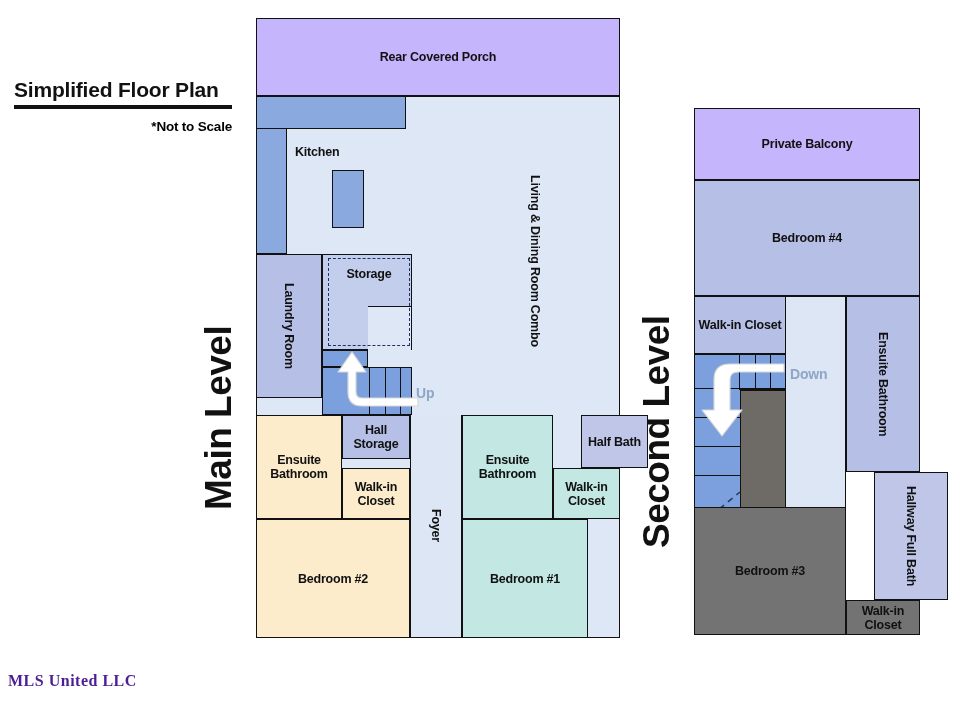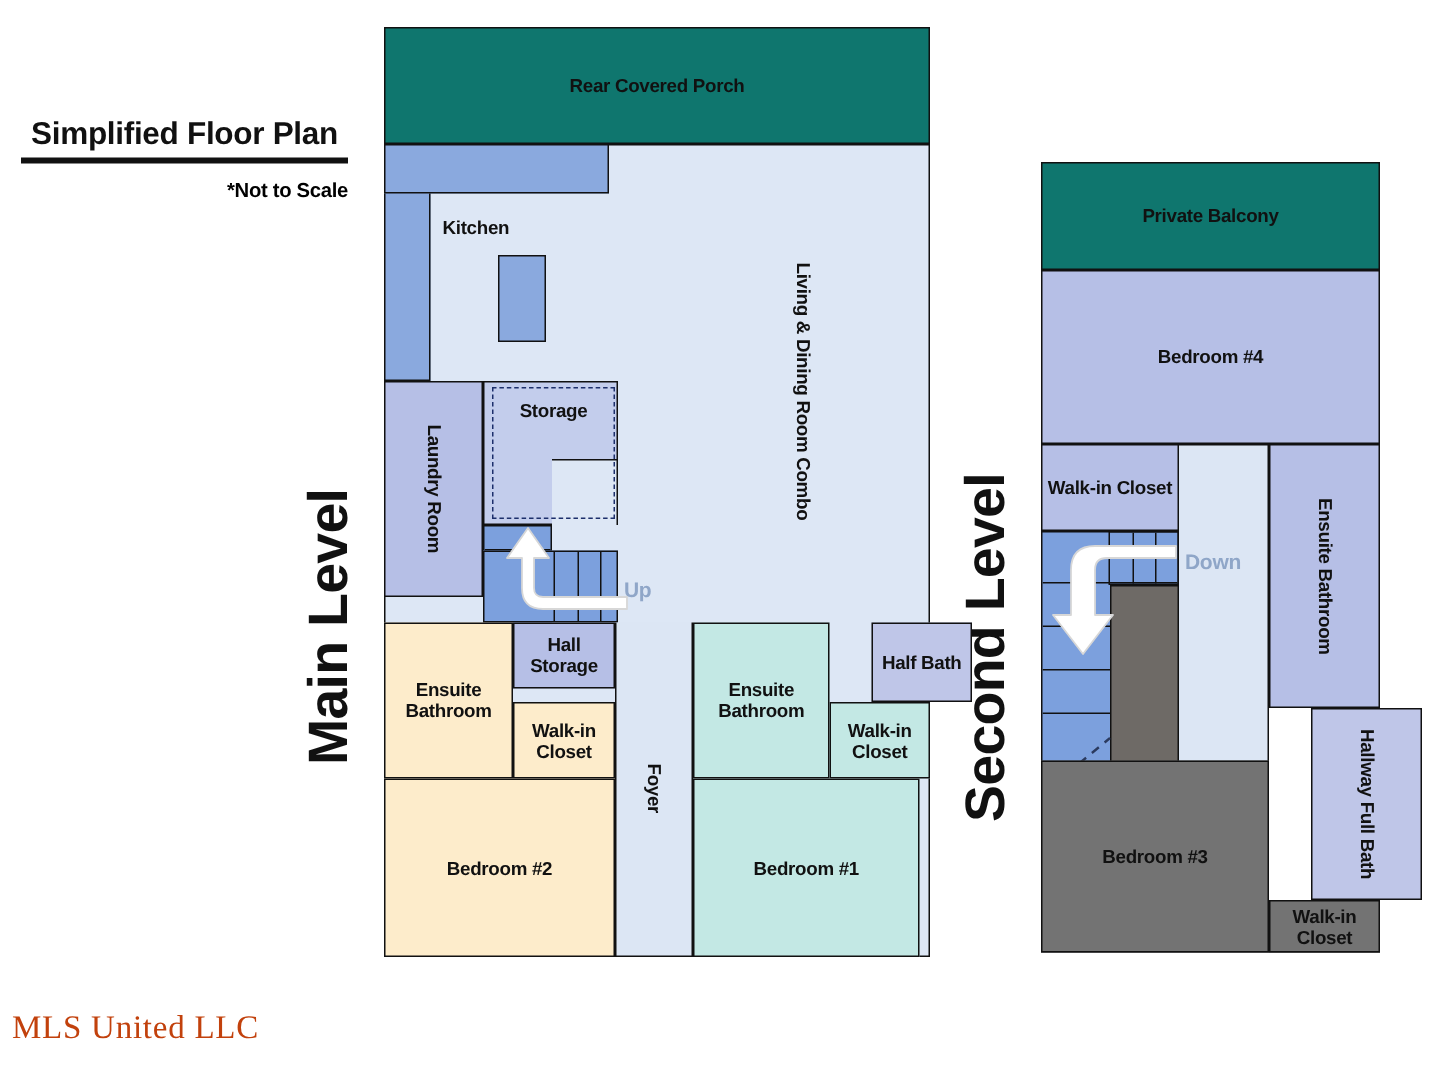--- a/index.html
+++ b/index.html
@@ -23,21 +23,21 @@
     left: 14px;
     top: 78px;
     width: 218px;
   }
   #plan-title {
     font-size: 21px;
     font-weight: bold;
     letter-spacing: -0.2px;
     color: #111;
     white-space: nowrap;
-    text-align: center;
+    text-align: left;
   }
   #title-rule {
     height: 4px;
     background: #111;
     margin-top: 3px;
     width: 218px;
   }
   #plan-subtitle {
     font-size: 13.5px;
     font-weight: bold;
@@ -109,21 +109,21 @@
     white-space: nowrap;
   }
   .room span.lbl { pointer-events: none; }
 
   .room.dashed {
     border: 1.6px dashed #1c2f6b;
   }
   .room.noborder { border: none; }
 
   
-  .f-porch   { background: #0f766e; }
+  .f-porch   { background: #c4b5fd; }
   .f-living  { background: #dde7f5; }
   .f-blue    { background: #8aa9de; }
   .f-lav     { background: #b6bfe6; }
   .f-lav2    { background: #bfc6e8; margin-left: 28px; }
   .f-cream   { background: #fdeccb; }
   .f-teal    { background: #c3e8e4; }
   .f-pink    { background: #737373; }
   .f-foyer   { background: #dce6f4; }
   .f-gray    { background: #6e6a66; }
   .f-storage { background: #c3cdec; }
@@ -154,25 +154,26 @@
   }
 
   
   .diag { position: absolute; }
 
   
   #watermark {
     position: absolute;
     left: 8px;
     top: 672px;
-    font-size: 22px;
-    color: #c2410c;
+    font-size: 16px;
+    color: #4c1d95;
     font-family: "Liberation Serif", serif;
     letter-spacing: 0.5px;
     white-space: nowrap;
+    font-weight: bold;
   }
 </style>
 </head>
 <body>
 
 <div id="title-block">
   <div id="plan-title">Simplified Floor Plan</div>
   <div id="title-rule"></div>
   <div id="plan-subtitle">*Not to Scale</div>
 </div>
@@ -257,21 +258,21 @@
   </div>
 
   <div class="room f-lav2" style="left:297px; top:397px; width:67px; height:53px;">
     <span class="lbl">Half Bath</span>
   </div>
 
   <div class="room f-teal" style="left:297px; top:450px; width:67px; height:51px;">
     <span class="lbl">Walk-in Closet</span>
   </div>
 
-  <div class="room f-teal" style="left:206px; top:501px; width:151px; height:119px;">
+  <div class="room f-teal" style="left:206px; top:501px; width:126px; height:119px;">
     <span class="lbl">Bedroom #1</span>
   </div>
 
 </div>
 
 <div class="plan" id="second-level-plan">
 
   <div class="room f-porch" style="left:0px; top:0px; width:226px; height:72px;">
     <span class="lbl">Private Balcony</span>
   </div>

